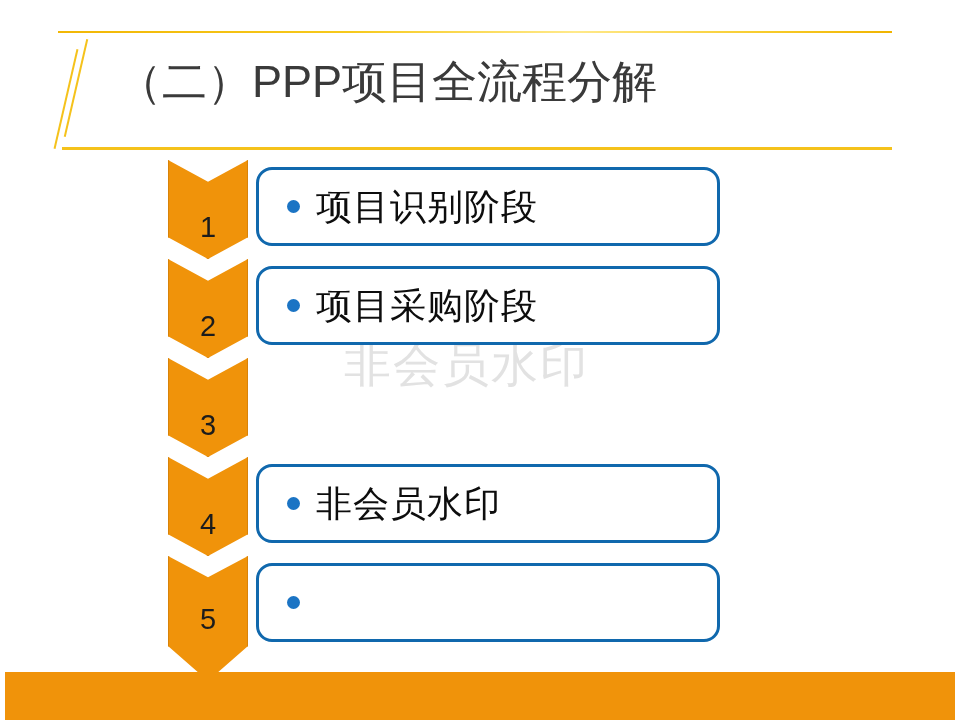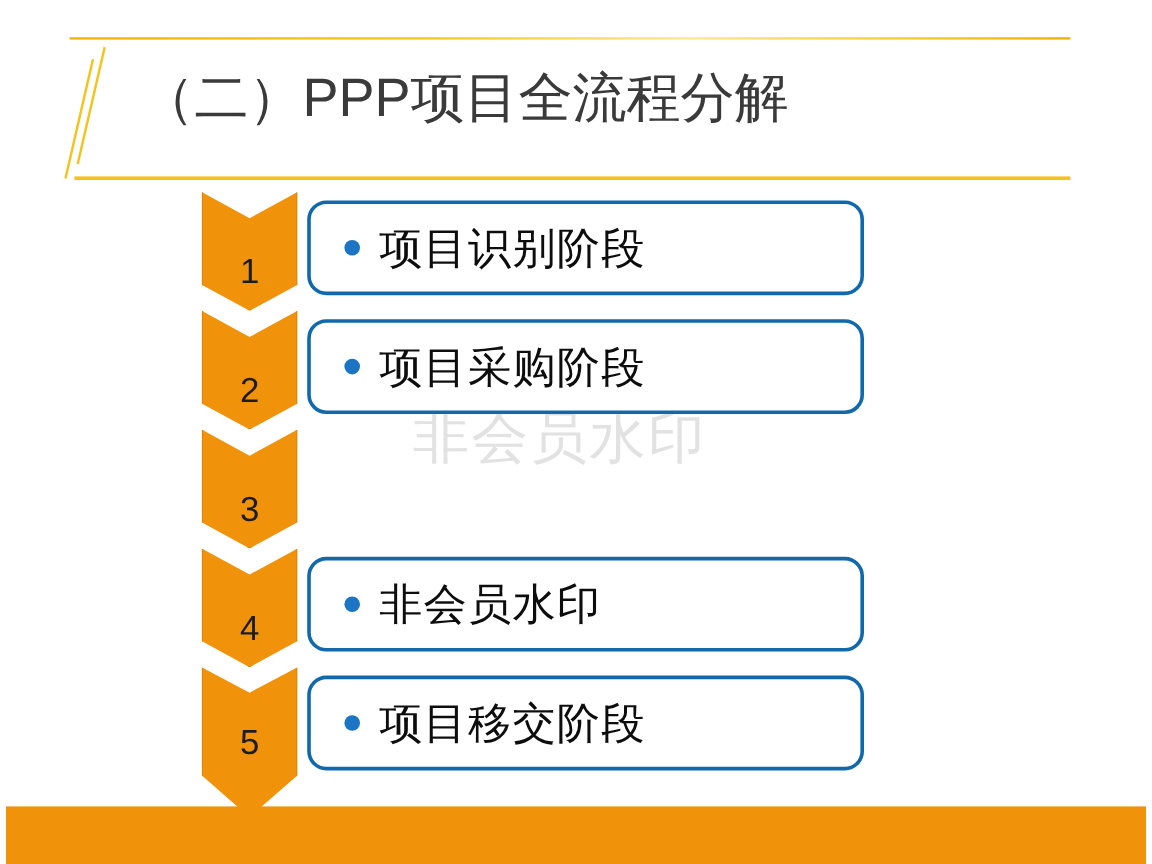--- a/index.html
+++ b/index.html
@@ -221,21 +221,20 @@
         <span class="box-label">非会员水印</span>
       </div>
     </div>
 
     <div class="row" style="top:556px; height:125px">
       <div class="chevron last">
         <div class="chevron-num">5</div>
       </div>
       <div class="box">
         <span class="bullet"></span>
-        <span class="box-label">项目移交阶段</span>
       </div>
     </div>
 
   </div>
 
   <div class="footer-band"></div>
 
 </div>
 
 </body></html>

